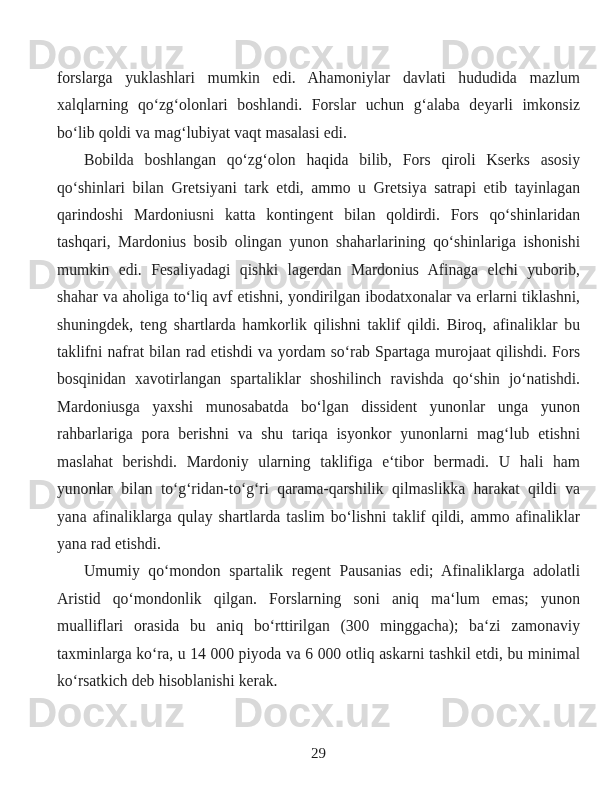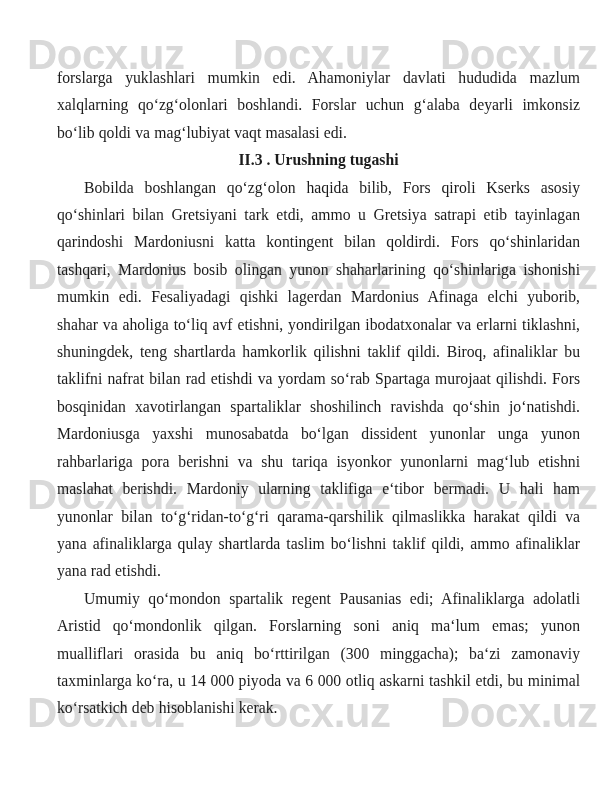--- a/index.html
+++ b/index.html
@@ -96,19 +96,21 @@
     <span class="wm" style="left:233px; top:474px">Docx.uz</span>
     <span class="wm" style="left:440px; top:474px">Docx.uz</span>
 
     <span class="wm" style="left:27px;  top:692px">Docx.uz</span>
     <span class="wm" style="left:233px; top:692px">Docx.uz</span>
     <span class="wm" style="left:440px; top:692px">Docx.uz</span>
   </div>
 
   <div class="content">
     <p class="para">forslarga yuklashlari mumkin edi. Ahamoniylar davlati hududida mazlum xalqlarning qoʻzgʻolonlari boshlandi. Forslar uchun gʻalaba deyarli imkonsiz boʻlib qoldi va magʻlubiyat vaqt masalasi edi.</p>
-    <h2 class="heading">II.3 . Urushning tugashi</h2>
     <p class="para indent">Bobilda boshlangan qoʻzgʻolon haqida bilib, Fors qiroli Kserks asosiy qoʻshinlari bilan Gretsiyani tark etdi, ammo u Gretsiya satrapi etib tayinlagan qarindoshi Mardoniusni katta kontingent bilan qoldirdi. Fors qoʻshinlaridan tashqari, Mardonius bosib olingan yunon shaharlarining qoʻshinlariga ishonishi mumkin edi. Fesaliyadagi qishki lagerdan Mardonius Afinaga elchi yuborib, shahar va aholiga toʻliq avf etishni, yondirilgan ibodatxonalar va erlarni tiklashni, shuningdek, teng shartlarda hamkorlik qilishni taklif qildi. Biroq, afinaliklar bu taklifni nafrat bilan rad etishdi va yordam soʻrab Spartaga murojaat qilishdi. Fors bosqinidan xavotirlangan spartaliklar shoshilinch ravishda qoʻshin joʻnatishdi. Mardoniusga yaxshi munosabatda boʻlgan dissident yunonlar unga yunon rahbarlariga pora berishni va shu tariqa isyonkor yunonlarni magʻlub etishni maslahat berishdi. Mardoniy ularning taklifiga eʻtibor bermadi. U hali ham yunonlar bilan toʻgʻridan-toʻgʻri qarama-qarshilik qilmaslikka harakat qildi va yana afinaliklarga qulay shartlarda taslim boʻlishni taklif qildi, ammo afinaliklar yana rad etishdi.</p>
     <p class="para indent">Umumiy qoʻmondon spartalik regent Pausanias edi; Afinaliklarga adolatli Aristid qoʻmondonlik qilgan. Forslarning soni aniq maʻlum emas; yunon mualliflari orasida bu aniq boʻrttirilgan (300 minggacha); baʻzi zamonaviy taxminlarga koʻra, u 14 000 piyoda va 6 000 otliq askarni tashkil etdi, bu minimal koʻrsatkich deb hisoblanishi kerak.</p>
   </div>
 
+  <div class="footer">
+    <span class="page-number">29</span>
+  </div>
 
 </div>
 
 </body></html>

